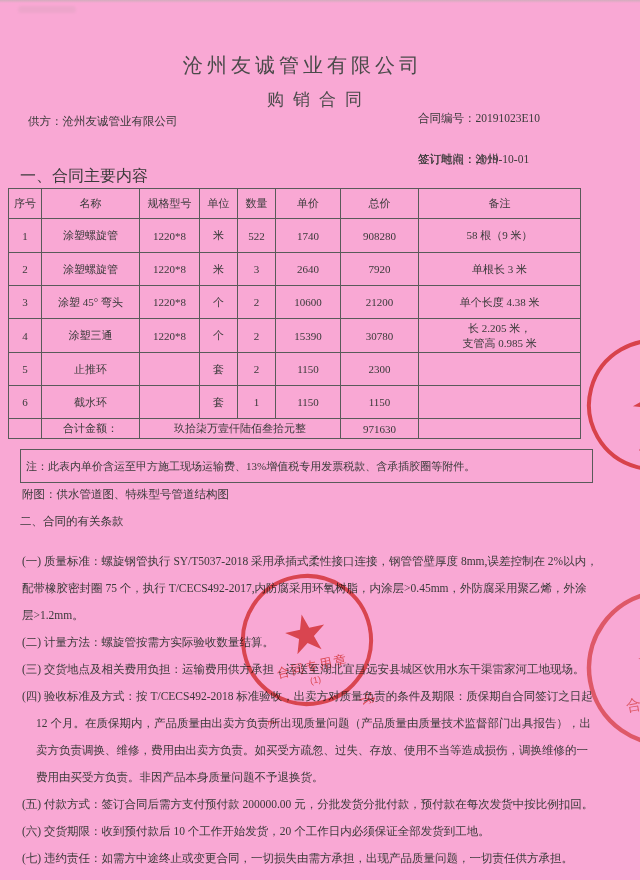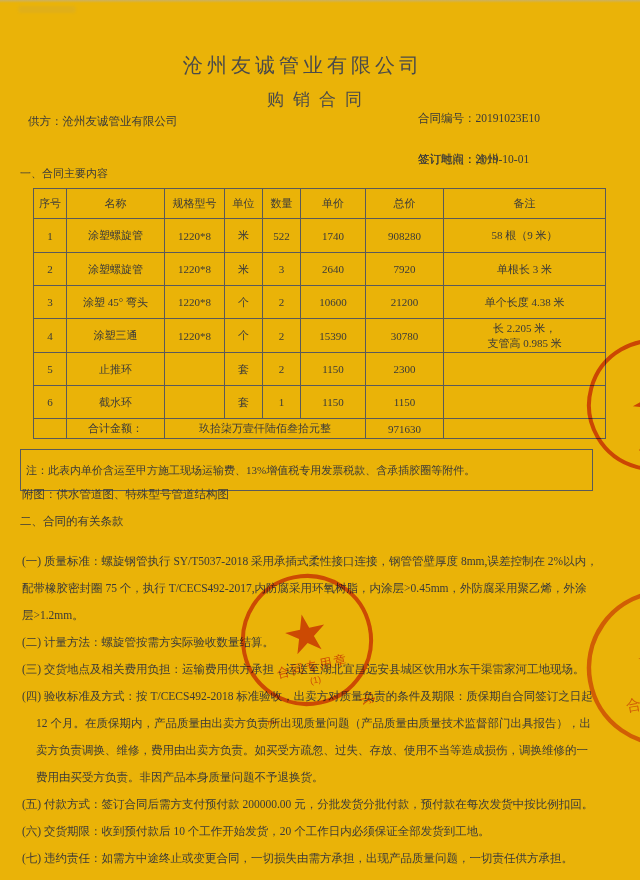--- a/index.html
+++ b/index.html
@@ -1,54 +1,54 @@
 <!DOCTYPE html>
 <html><head>
 <meta charset="utf-8">
 <style>
   html,body { margin:0; padding:0; background:#e8e6e2; }
   .page {
     position:relative; width:640px; height:880px; margin:0 auto;
-    background:#eab308; overflow:hidden;
+    background:#f9a8d4; overflow:hidden;
     font-family:"Liberation Serif","DejaVu Serif",serif;
     color:#3a3a3a;
   }
   .scan-edge { position:absolute; top:0; left:0; width:640px; height:3px;
     background:linear-gradient(#b3afa9, rgba(255,255,255,0)); opacity:.55; }
   .scan-smudge { position:absolute; top:6px; left:18px; width:58px; height:7px;
     background:#9a968f; opacity:.12; border-radius:4px; filter:blur(1px); }
 
   .abs { position:absolute; }
   .title-company { top:52px; left:0; width:606px; text-align:center;
     font-size:20px; letter-spacing:4px; color:#4a4a4a; }
   .title-doc { top:88px; left:0; width:594px; text-align:center;
     font-size:17px; letter-spacing:9px; color:#4a4a4a;padding-left:22px; }
 
   .hline { font-size:11.5px; white-space:nowrap; }
   .supplier-line { top:114px; left:28px; }
   .buyer-line    { top:149px; left:28px; }
   .meta-no    { top:111px; left:418px; }
   .meta-place { top:132px; left:418px;margin-top:20px; }
   .meta-date  { top:152px; left:418px; }
-  .section1-heading { top:166px; left:20px; font-size:11px; }
-
-  table.main { position:absolute; top:188px; left:33px; border-collapse:collapse;
+  .section1-heading { top:166px; left:20px; font-size:16px; }
+
+  table.main { position:absolute; top:188px; left:8px; border-collapse:collapse;
     table-layout:fixed; width:573px; }
   table.main th, table.main td {
     border:1px solid #5a5a5a; font-weight:normal; font-size:11px;
     text-align:center; vertical-align:middle; padding:0 2px; overflow:hidden;
     color:#3a3a3a;
   }
   table.main thead tr { height:30px; }
   table.main tbody tr { height:33px; }
   table.main tbody tr.r1, table.main tbody tr.r4 { height:34px; }
   table.main tr.total-row { height:20px; }
   td.remark { white-space:pre-line; line-height:15px; }
 
-  .note-box { top:449px; left:20px; width:573px; height:42px;
+  .note-box { top:449px; left:20px; width:573px; height:34px;
     border:1px solid #5a5a5a; box-sizing:border-box; display:flex;
     align-items:center; padding:0 5px; font-size:11px; white-space:nowrap; }
 
   .attach-line { top:487px; left:22px; font-size:11.5px; }
   .section2-heading { top:514px; left:20px; font-size:11.5px; }
 
   .terms { top:548px; left:22px; width:606px; font-size:11.5px; }
   .term-line { height:27px; line-height:27px; white-space:nowrap; }
   .term-line.indent { padding-left:14px; }
 

